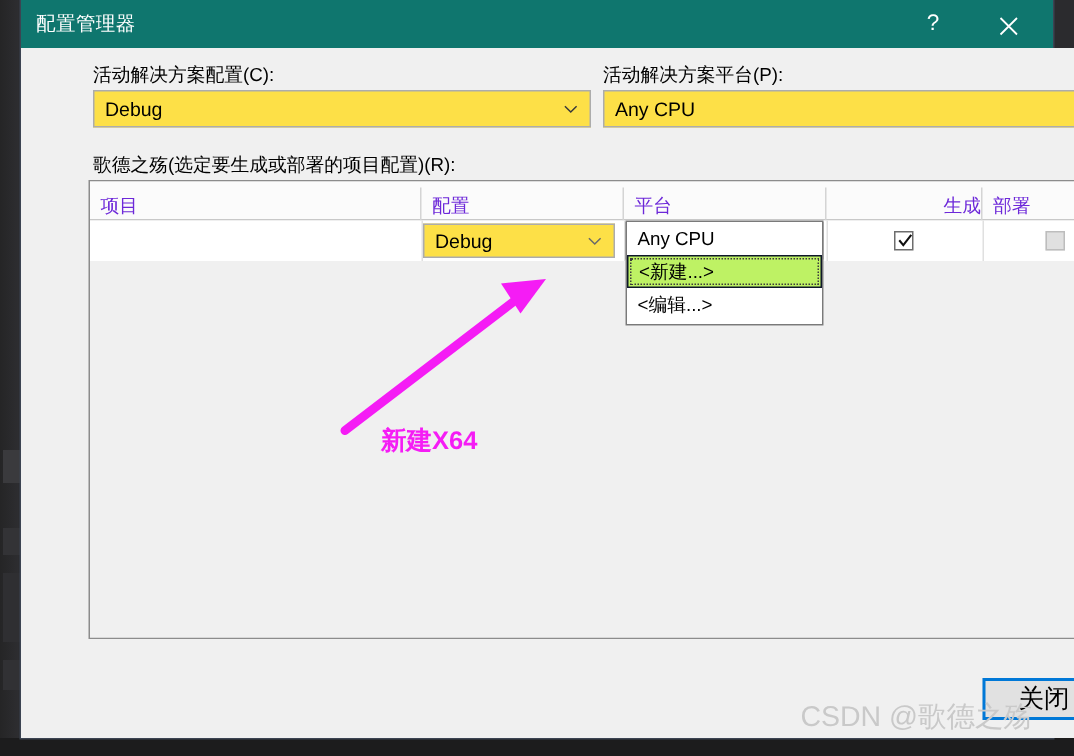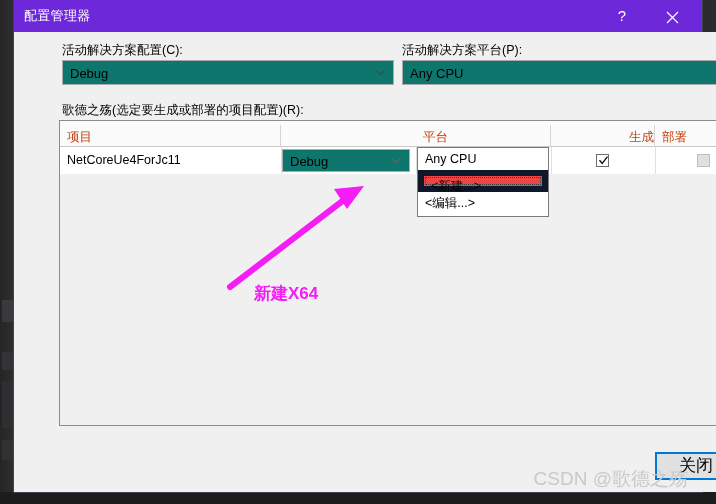--- a/index.html
+++ b/index.html
@@ -66,21 +66,21 @@
     height: 492px;
     background: #f0f0f0;
     box-shadow: 0 0 0 1px #3c4452;
   }
 
   
   #titlebar {
     position: absolute;
     left: 0; top: 0;
     width: 688px; height: 32px;
-    background: #6d28d9;
+    background: #0f766e;
   }
   #title-text {
     position: absolute;
     left: 10px;
     top: 7px;
     color: #ffffff;
     font-size: 13px;
     line-height: 18px;
     letter-spacing: 0.3px;
   }
@@ -111,21 +111,21 @@
   .field-label {
     position: absolute;
     color: #000000;
     font-size: 12.5px;
     line-height: 16px;
     white-space: nowrap;
   }
 
   .combo {
     position: absolute;
-    background: #0f766e;
+    background: #fde047;
     border: 1px solid #acacac;
     box-sizing: border-box;
     cursor: default;
   }
   .combo .combo-text {
     position: absolute;
     left: 7px;
     top: 50%;
     transform: translateY(-50%);
     color: #000000;
@@ -166,21 +166,21 @@
     width: 668px;
     height: 26px;
     background: #fbfbfb;
     border-bottom: 1px solid #c8c8c8;
     box-sizing: border-box;
   }
   .hcell {
     position: absolute;
     top: 4px;
     height: 25px;
-    color: #c2410c;
+    color: #6d28d9;
     font-size: 12.5px;
     line-height: 25px;
     padding-left: 7px;
     box-sizing: border-box;
     border-right: 1px solid #d4d4d4;
     white-space: nowrap;
     cursor: default;
   }
   #row-0 {
     position: absolute;
@@ -271,22 +271,22 @@
     height: 22px;
     line-height: 22px;
     padding-left: 7px;
     color: #000000;
     font-size: 12.5px;
     white-space: nowrap;
     box-sizing: border-box;
     cursor: default;
   }
   .dd-item.selected {
-    background: #ef4444;
-    border: 6px solid #0f172a;
+    background: #bef264;
+    border: 1px solid #0f172a;
     box-sizing: border-box;
     line-height: 20px;
   }
   .dd-item.selected .focus-ring {
     position: absolute;
     left: 1px; top: 1px; right: 1px; bottom: 1px;
     border: 1px dotted #3b3b3b;
   }
 
   
@@ -384,32 +384,32 @@
         <path d="M0.6 0.8 L4.5 4.7 L8.4 0.8" stroke="#3a3a3a" stroke-width="1" fill="none"></path>
       </svg>
     </div>
 
     <div id="project-context-label" class="field-label">歌德之殇(选定要生成或部署的项目配置)(R):</div>
 
     <div id="grid">
 
       <div id="grid-header">
         <div class="hcell" style="left:0px;width:221px;">项目</div>
+        <div class="hcell" style="left:221px;width:135px;">配置</div>
         <div class="hcell" style="left:356px;width:135px;">平台</div>
         <div class="hcell" style="left:491px;width:104px;text-align:right;">生成</div>
         <div class="hcell" style="left:595px;width:73px;border-right:none;">部署</div>
       </div>
 
       <div id="row-0">
         <div class="cell-divider" style="left:221px;"></div>
         <div class="cell-divider" style="left:356px;"></div>
         <div class="cell-divider" style="left:491px;"></div>
         <div class="cell-divider" style="left:595px;"></div>
 
-        <div id="cell-project">NetCoreUe4ForJc11</div>
 
         <div id="cell-config-combo" class="combo">
           <span class="combo-text">Debug</span>
           <svg class="chev" viewBox="0 0 9 6">
             <path d="M0.6 0.8 L4.5 4.7 L8.4 0.8" stroke="#6a6a6a" stroke-width="1" fill="none"></path>
           </svg>
         </div>
 
         <div id="cell-platform-combo" class="combo">
           <span class="combo-text">Any CPU</span>

